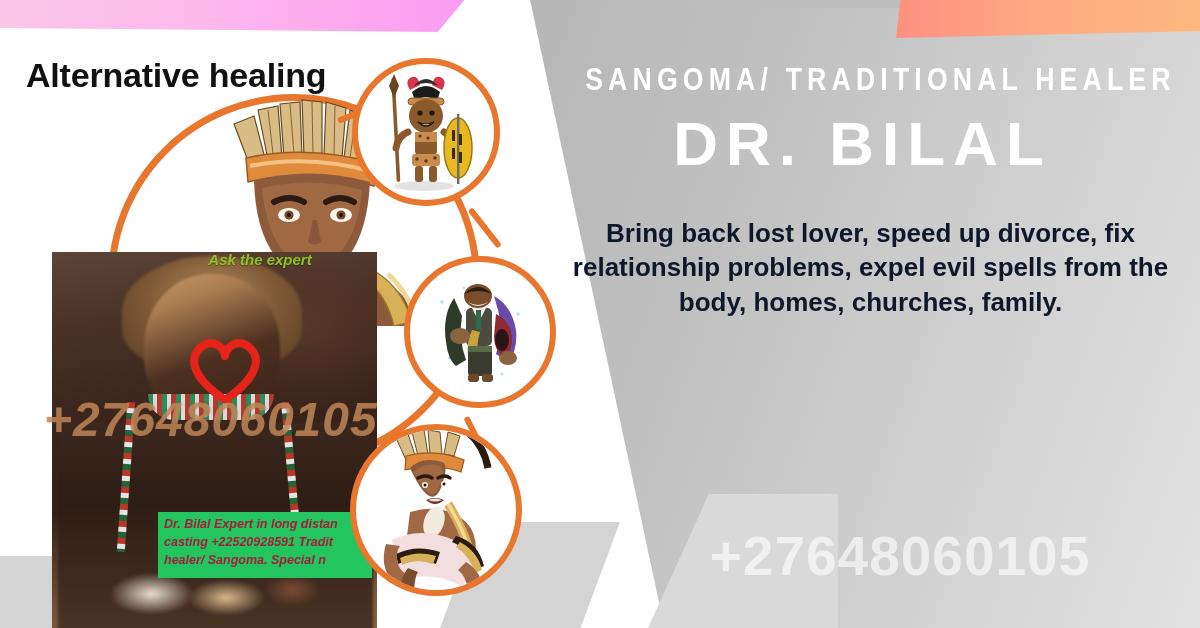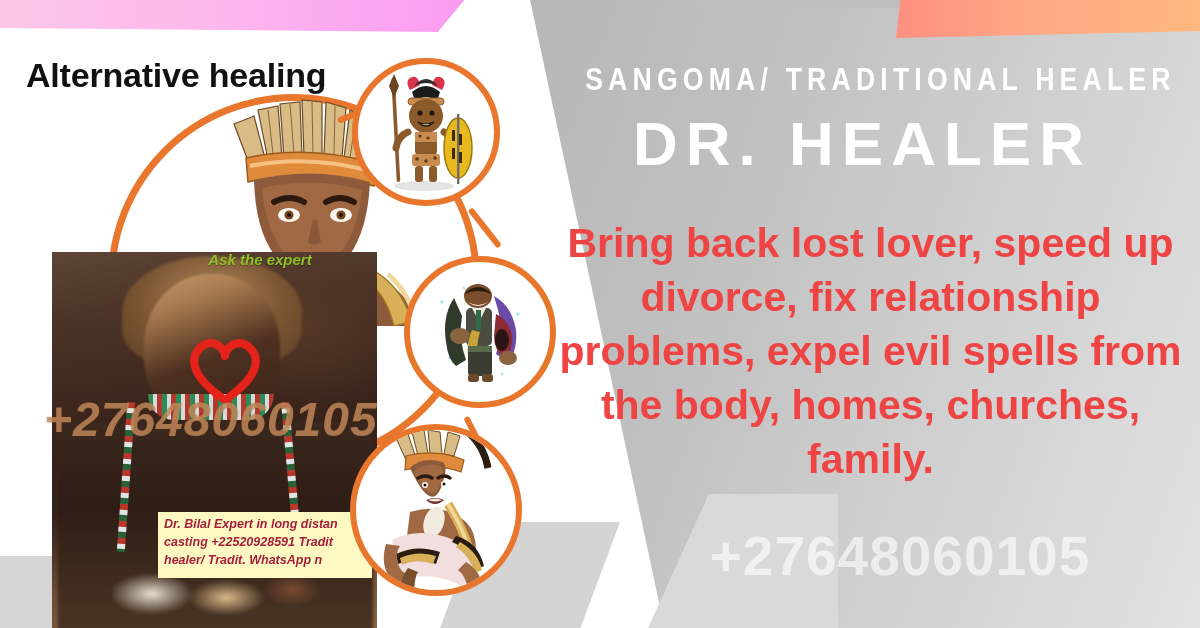--- a/index.html
+++ b/index.html
@@ -133,21 +133,21 @@
   #ask-expert {
     position: absolute; left: 208px; top: 251px; width: 104px;
     font-size: 15px; font-weight: bold; font-style: italic;
     color: #8ec227; line-height: 1.25;
     text-shadow: 0 1px 1px rgba(0,0,0,.35);
     text-align: center;
   }
 
   #caption-box {
     position: absolute; left: 158px; top: 512px; width: 214px; height: 66px;
-    background: #fef9c3;
+    background: #22c55e;
     padding: 4px 6px 0 6px;
     overflow: hidden;
   }
   #caption-box p {
     font-size: 12.5px; font-style: italic; font-weight: bold;
     color: #a51f3c; line-height: 1.42; white-space: nowrap;
   }
 
   
   .mini-circle {
@@ -174,21 +174,21 @@
     letter-spacing: 6px; transform: scaleX(.86); transform-origin: center;
     white-space: nowrap;
   }
   #doctor-name {
     position: absolute; left: 0; top: 108px; width: 645px; text-align: center;
     color: #ffffff; font-weight: bold; font-size: 62px;
     letter-spacing: 8px; white-space: nowrap;
   }
   #services {
     position: absolute; left: 18px; top: 216px; width: 625px; text-align: center;
-    color: #ef4444; font-weight: bold; font-size: 41px; line-height: 1.32;
+    color: #0f172a; font-weight: bold; font-size: 26px; line-height: 1.32;
   }
   #prayers {
     position: absolute; left: 78px; top: 442px; width: 570px; text-align: center;
     color: #0d0d0d; font-weight: bold; font-size: 31px; line-height: 1.28;
   }
   #phone-watermark {
     position: absolute; left: 60px; top: 524px; width: 600px; text-align: center;
     color: rgba(255,255,255,0.62); font-weight: bold; font-size: 55px;
     letter-spacing: 1px; white-space: nowrap;
   }
@@ -272,21 +272,21 @@
     <path d="M42 68 C10 46 6 28 16 17 C26 6 40 12 42 24 C44 12 58 6 68 17 C78 28 74 46 42 68 Z" fill="none" stroke="#e5231b" stroke-width="8" stroke-linejoin="round"></path>
   </svg>
 
   <div id="photo-watermark">+27648060105</div>
 
   <div id="ask-expert">Ask the expert</div>
 
   <div id="caption-box">
     <p>Dr. Bilal Expert in long distan</p>
     <p>casting +22520928591 Tradit</p>
-    <p>healer/ Tradit. WhatsApp n</p>
+    <p>healer/ Sangoma. Special n</p>
   </div>
 
   <div class="connector" id="conn-1"></div>
   <div class="connector" id="conn-2"></div>
   <div class="connector" id="conn-3"></div>
 
   <div class="mini-circle" id="circle-1">
     <svg viewBox="0 0 136 136" width="136" height="136">
       <ellipse cx="66" cy="122" rx="30" ry="5" fill="#e3e3e3"></ellipse>
       <rect x="36" y="14" width="3.6" height="104" rx="1.8" fill="#8a5a2b" transform="rotate(-3 38 66)"></rect>
@@ -389,18 +389,18 @@
       </g>
       <path d="M30 114 q-6 20 4 34 q10 12 24 10 l2 -12 q-14 0 -18 -12 q-3 -12 2 -18 Z" fill="#a06944"></path>
       <path d="M110 132 q16 10 16 26 l-14 2 q-2 -14 -10 -20 Z" fill="#a06944"></path>
       <path d="M22 142 q-8 6 -6 14 l14 2 q0 -8 4 -12 Z" fill="#2b1c10"></path>
       <path d="M52 138 q-8 10 -6 20 l12 0 q0 -10 4 -16 Z" fill="#7a4e2d"></path>
     </svg>
   </div>
 
   <div id="right-col">
     <div id="kicker">SANGOMA/ TRADITIONAL HEALER</div>
-    <div id="doctor-name">DR. HEALER</div>
+    <div id="doctor-name">DR. BILAL</div>
     <div id="services">Bring back lost lover, speed up divorce, fix relationship problems, expel evil spells from the body, homes, churches, family.</div>
     <div id="phone-watermark">+27648060105</div>
   </div>
 
 </div>
 
 </body></html>

